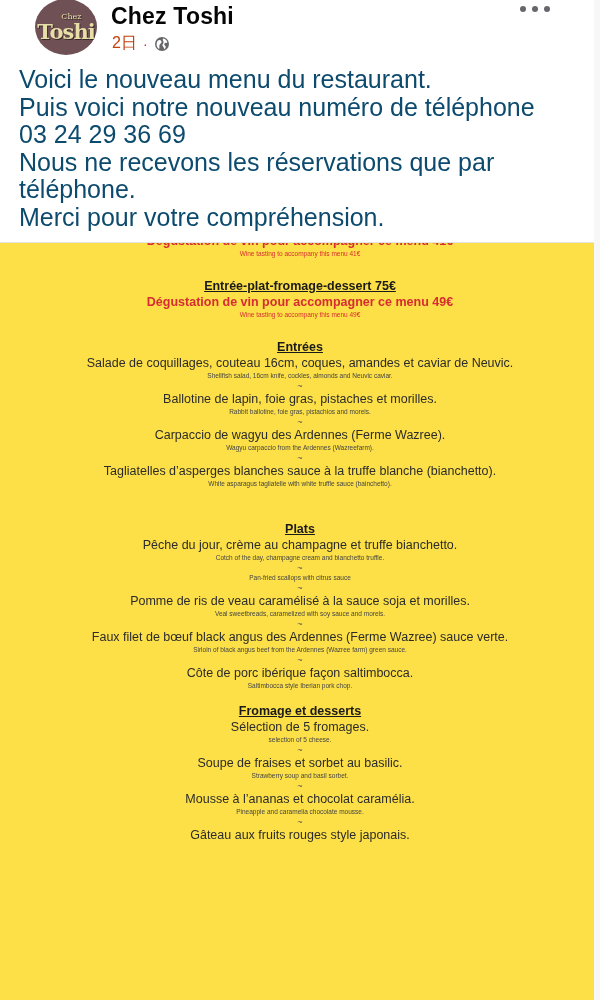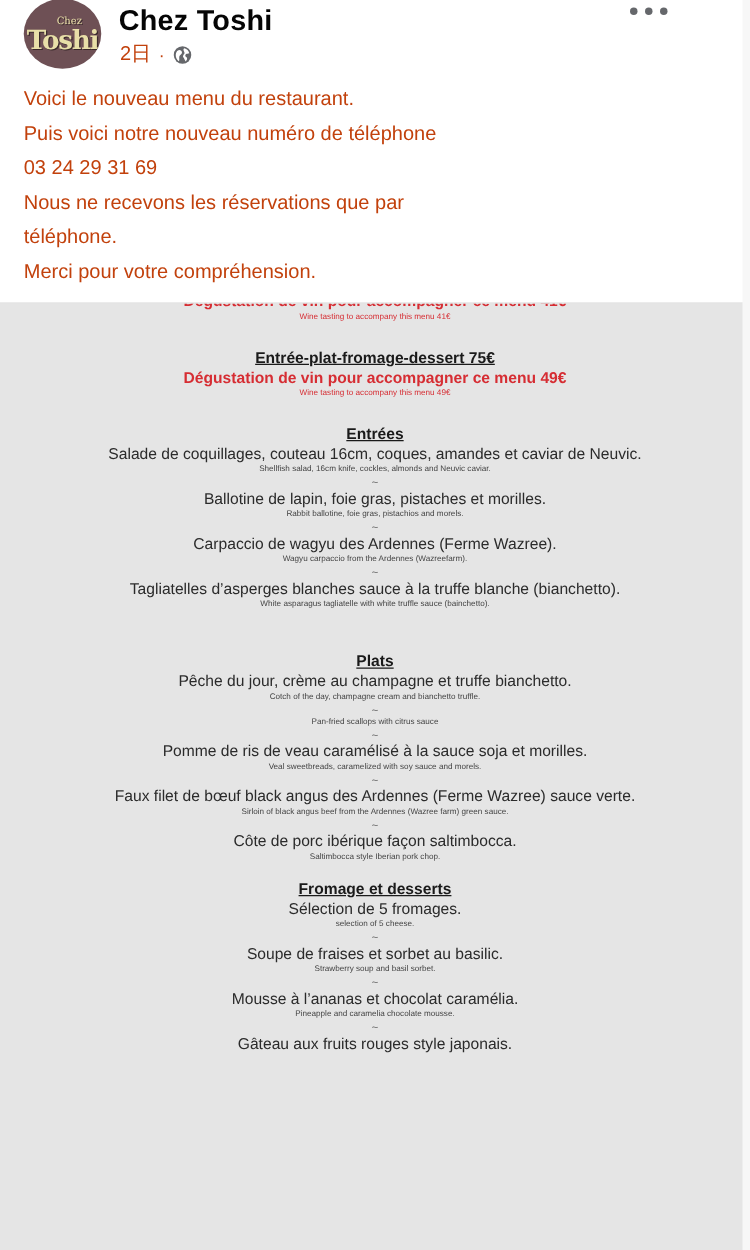--- a/index.html
+++ b/index.html
@@ -1,19 +1,19 @@
 <!DOCTYPE html>
 <html><head>
   <meta charset="utf-8">
   <style>
     * { margin: 0; padding: 0; box-sizing: border-box; }
     html, body { width: 600px; height: 1000px; overflow: hidden; background: #ffffff; }
     body { font-family: "Liberation Sans", "DejaVu Sans", sans-serif; color: #050505; position: relative; }
 
-    .post-header { position: absolute; top: 0; left: 0; width: 556px; height: 60px; padding-left: 16px; }
+    .post-header { position: absolute; top: 0; left: 16px; width: 556px; height: 60px; padding-left: 16px; }
     .avatar {
       position: absolute; left: 19px; top: -1px; width: 62px; height: 56px;
       border-radius: 50%; background: #6e5055; overflow: hidden;
       display: flex; align-items: center; justify-content: center;
     }
     .avatar-text {
       position: relative; font-family: "DejaVu Serif", "Liberation Serif", serif;
       font-weight: bold; color: #e8dfa8; font-size: 21px; letter-spacing: -1px;
       text-shadow: 1px 1px 0 #3a2a2c; line-height: 1; margin-top: 8px;
     }
@@ -32,27 +32,27 @@
     .meta-dot { font-size: 14px; margin: 0 2px; }
     .globe-icon { width: 16px; height: 16px; display: inline-block; }
     .more-button {
       position: absolute; right: 22px; top: 2px; width: 30px; height: 14px;
       display: flex; align-items: center; justify-content: space-between; cursor: pointer;
     }
     .more-button span { width: 6px; height: 6px; border-radius: 50%; background: #65676b; display: block; }
 
     .post-text {
       position: absolute; left: 19px; top: 66px; width: 560px;
-      font-size: 16px; line-height: 27.5px; color: #c2410c;
+      font-size: 25px; line-height: 27.5px; color: #0c4a6e;
     }
     .post-text div { white-space: nowrap; }
 
     .photo {
       position: absolute; left: 0; top: 242px; width: 600px; height: 758px;
-      background: #e5e5e5; border-top: 1px solid #e4e4e4; overflow: hidden;
+      background: #fde047; border-top: 1px solid #e4e4e4; overflow: hidden;
     }
     .menu {
       position: absolute; left: 0; top: -10px; width: 600px; text-align: center;
       font-family: "Liberation Sans", "DejaVu Sans", sans-serif; color: #2a2a2a;
     }
     .menu .fr { font-size: 12.5px; line-height: 16px; color: #2b2b2b; }
     .menu .en { font-size: 6.5px; line-height: 10px; color: #444; }
     .menu .tilde { font-size: 9px; line-height: 10px; color: #555; }
     .menu .heading { font-size: 12.5px; line-height: 16px; font-weight: bold; text-decoration: underline; color: #1a1a1a; }
     .menu .red { color: #d62d33; font-weight: bold; font-size: 12.5px; line-height: 16px; }
@@ -84,21 +84,21 @@
   <div class="more-button">
     <span></span>
     <span></span>
     <span></span>
   </div>
 </div>
 
 <div class="post-text">
   <div>Voici le nouveau menu du restaurant.</div>
   <div>Puis voici notre nouveau numéro de téléphone</div>
-  <div>03 24 29 31 69</div>
+  <div>03 24 29 36 69</div>
   <div>Nous ne recevons les réservations que par</div>
   <div>téléphone.</div>
   <div>Merci pour votre compréhension.</div>
 </div>
 
 <div class="photo">
   <div class="menu">
     <div class="red">Dégustation de vin pour accompagner ce menu 41€</div>
     <div class="red-en">Wine tasting to accompany this menu 41€</div>
     <div style="height:19px"></div>

